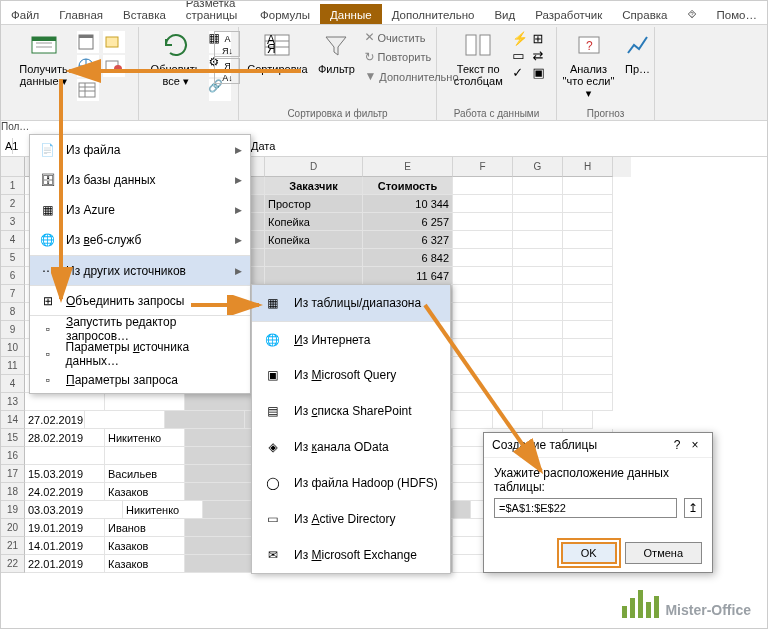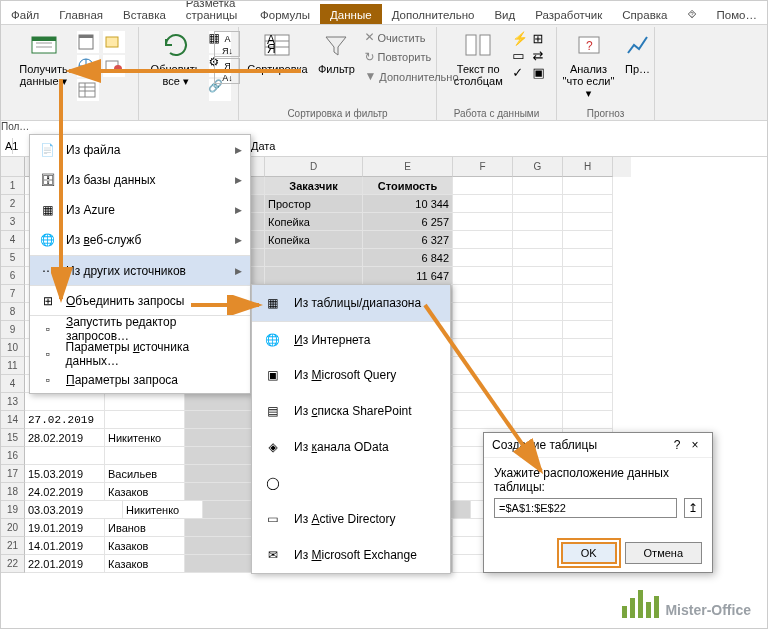--- a/index.html
+++ b/index.html
@@ -398,21 +398,21 @@
           <div class="cell" style="width: 80px;"></div>
           <div class="cell" style="width: 80px;"></div>
           <div class="cell sel" style="width: 80px;"></div>
           <div class="cell sel" style="width: 98px;"></div>
           <div class="cell sel r" style="width: 90px;"></div>
           <div class="cell" style="width: 60px;"></div>
           <div class="cell" style="width: 50px;"></div>
           <div class="cell" style="width: 50px;"></div>
         </div>
         <div class="row">
-          <div class="cell" style="width: 80px; font-family: Liberation Mono, monospace;">27.02.2019</div>
+          <div class="cell" style="width: 60px;">27.02.2019</div>
           <div class="cell" style="width: 80px;"></div>
           <div class="cell sel" style="width: 80px;"></div>
           <div class="cell sel" style="width: 98px;"></div>
           <div class="cell sel r" style="width: 90px;"></div>
           <div class="cell" style="width: 60px;"></div>
           <div class="cell" style="width: 50px;"></div>
           <div class="cell" style="width: 50px;"></div>
         </div>
         <div class="row">
           <div class="cell" style="width: 80px;">28.02.2019</div>
@@ -559,20 +559,21 @@
     <div class="mi">
       <span class="mico">▤</span>
       <span>Из <span class="u">с</span>писка SharePoint</span>
     </div>
     <div class="mi">
       <span class="mico">◈</span>
       <span>Из <span class="u">к</span>анала OData</span>
     </div>
     <div class="mi">
       <span class="mico">◯</span>
+      <span>Из файла Hadoop (HDFS)</span>
     </div>
     <div class="mi">
       <span class="mico">▭</span>
       <span>Из <span class="u">A</span>ctive Directory</span>
     </div>
     <div class="mi">
       <span class="mico">✉</span>
       <span>Из <span class="u">M</span>icrosoft Exchange</span>
     </div>
   </div>

